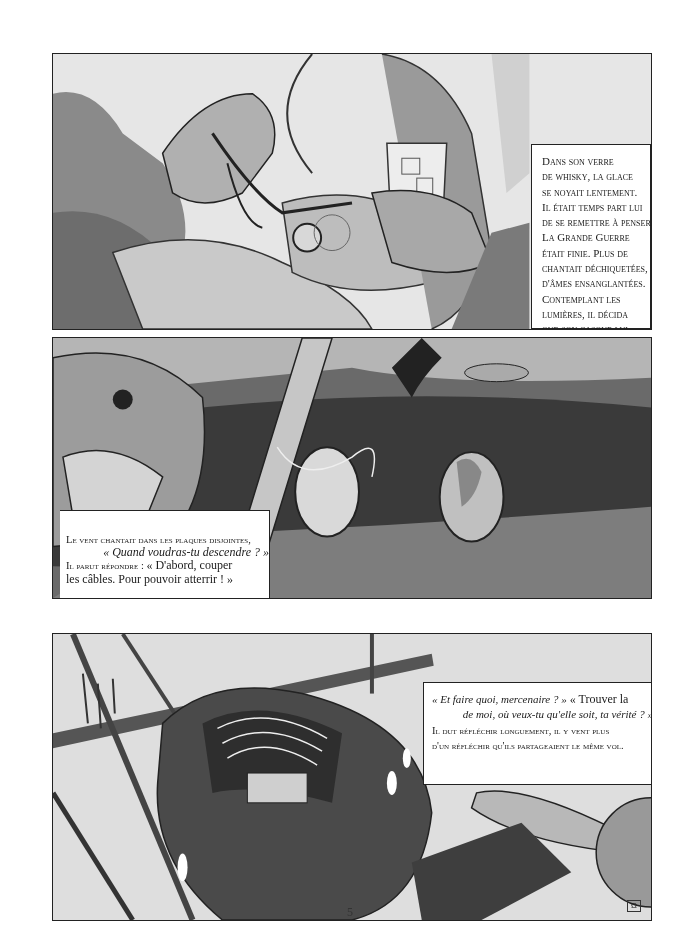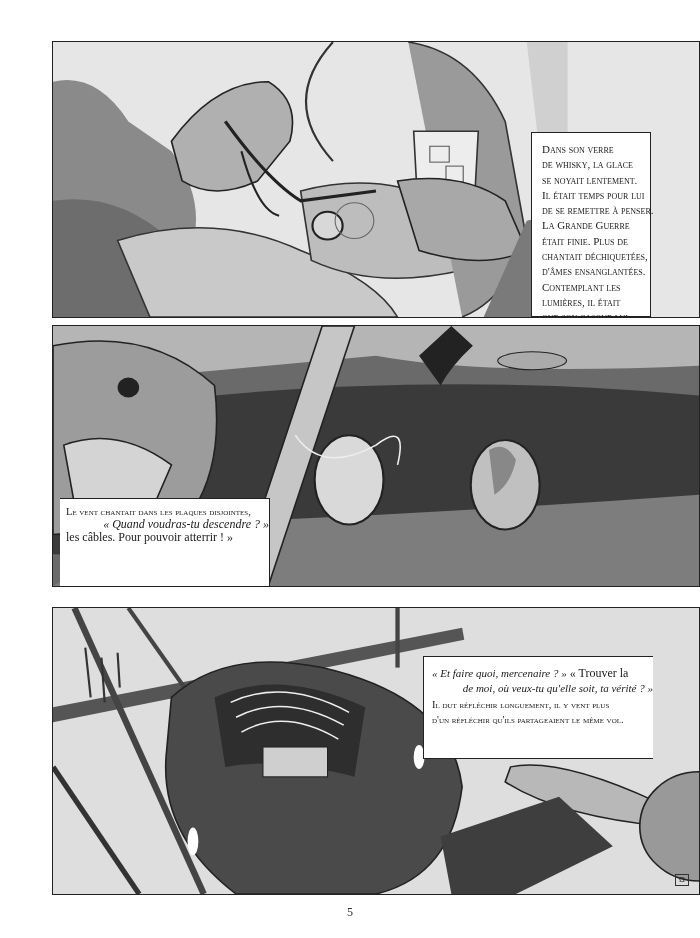--- a/index.html
+++ b/index.html
@@ -1,28 +1,28 @@
 <!DOCTYPE html>
 <html><head>
 <meta charset="utf-8">
 <style>
   html,body{margin:0;padding:0;background:#fff;}
   body{width:700px;height:938px;position:relative;overflow:hidden;font-family:"Liberation Serif","DejaVu Serif",serif;color:#1a1a1a;}
-  .panel{position:absolute;left:52px;width:648px;border:1.5px solid #222;box-sizing:border-box;overflow:hidden;}
+  .panel{position:absolute;left:52px;width:600px;border:1.5px solid #222;box-sizing:border-box;overflow:hidden;margin-top:12px;}
   .panel svg{position:absolute;left:0;top:0;width:100%;height:100%;}
   #p1{top:41px;height:277px;background:#e4e4e4;}
   #p2{top:325px;height:262px;background:#5a5a5a;}
-  #p3{top:607px;height:288px;background:#eab308;padding-left:24px;}
+  #p3{top:621px;height:288px;background:#eab308;padding-left:24px;}
   .caption{position:absolute;background:#fff;border:1.5px solid #222;box-sizing:border-box;font-size:11.5px;line-height:15.2px;color:#1a1a1a;}
   .caption .line{display:block;white-space:nowrap;}
   .sc{font-variant:small-caps;}
   .it{font-style:italic;text-align:right;}
   #cap1{left:478px;top:90px;width:120px;height:185px;padding:9px 0 0 10px;}
   #cap1 .line{font-size:11px;line-height:15.3px;}
-  #cap2{left:7px;top:172px;width:210px;height:89px;padding:6px 0 0 6px;border-bottom:none;border-left:none;}
+  #cap2{left:7px;top:172px;width:210px;height:89px;padding:22px 0 0 6px;border-bottom:none;border-left:none;}
   #cap2 .line{font-size:10.5px;line-height:13.2px;}
   #cap3{left:370px;top:48px;width:230px;height:103px;padding:9px 0 0 8px;border-right:none;}
   #cap3 .line{font-size:11px;line-height:15.3px;}
   #page-number{position:absolute;left:0;width:700px;top:905px;text-align:center;font-size:12px;color:#333;}
   .sig{position:absolute;right:10px;bottom:8px;width:12px;height:10px;border:1px solid #333;font-size:8px;line-height:10px;text-align:center;font-family:"Liberation Sans",sans-serif;}
 </style>
 </head>
 <body>
 
 <div class="panel" id="p1">
@@ -50,28 +50,28 @@
 
     <path d="M320 140 Q380 130 420 160 L440 210 Q400 230 340 210 Z" fill="#a8a8a8" stroke="#222" stroke-width="1.5"></path>
 
     <path d="M440 180 L478 170 L478 277 L400 277 Z" fill="#7a7a7a"></path>
     <path d="M440 0 L478 0 L478 120 L455 140 Z" fill="#d0d0d0"></path>
   </svg>
   <div class="caption" id="cap1">
     <span class="line sc">Dans son verre</span>
     <span class="line sc">de whisky, la glace</span>
     <span class="line sc">se noyait lentement.</span>
-    <span class="line sc">Il était temps pour lui</span>
+    <span class="line sc">Il était temps part lui</span>
     <span class="line sc">de se remettre à penser.</span>
     <span class="line sc">La Grande Guerre</span>
     <span class="line sc">était finie. Plus de</span>
     <span class="line sc">chantait déchiquetées,</span>
     <span class="line sc">d'âmes ensanglantées.</span>
     <span class="line sc">Contemplant les</span>
-    <span class="line sc">lumières, il était</span>
+    <span class="line sc">lumières, il décida</span>
     <span class="line sc">que son casque lui</span>
 
   </div>
 </div>
 
 <div class="panel" id="p2">
   <svg viewBox="0 0 600 262" preserveAspectRatio="none">
     <rect width="600" height="262" fill="#6a6a6a"></rect>
     <path d="M0 0 L600 0 L600 40 Q400 50 300 30 L0 60 Z" fill="#b5b5b5"></path>
 
@@ -89,20 +89,21 @@
 
     <ellipse cx="275" cy="155" rx="32" ry="45" fill="#d9d9d9" stroke="#222" stroke-width="2"></ellipse>
     <ellipse cx="420" cy="160" rx="32" ry="45" fill="#c0c0c0" stroke="#222" stroke-width="2"></ellipse>
     <path d="M405 125 Q420 115 430 135 Q425 160 410 170 Z" fill="#888"></path>
 
     <path d="M225 110 Q250 150 300 120 Q330 95 320 140" fill="none" stroke="#eee" stroke-width="1.5"></path>
   </svg>
   <div class="caption" id="cap2">
     <span class="line sc">Le vent chantait dans les plaques disjointes,</span>
     <span class="line it" style="font-size:12px">« Quand voudras-tu descendre ? »</span>
+    <span class="line"><span class="sc">Il parut répondre : </span><span style="font-size:12px">« D'abord, couper</span></span>
     <span class="line" style="font-size:12px">les câbles. Pour pouvoir atterrir ! »</span>
   </div>
 </div>
 
 <div class="panel" id="p3">
   <svg viewBox="0 0 600 288" preserveAspectRatio="none">
     <rect width="600" height="288" fill="#dedede"></rect>
 
     <path d="M0 100 L380 20 L382 32 L0 115 Z" fill="#555"></path>
     <path d="M20 0 L140 288" stroke="#444" stroke-width="6"></path>

